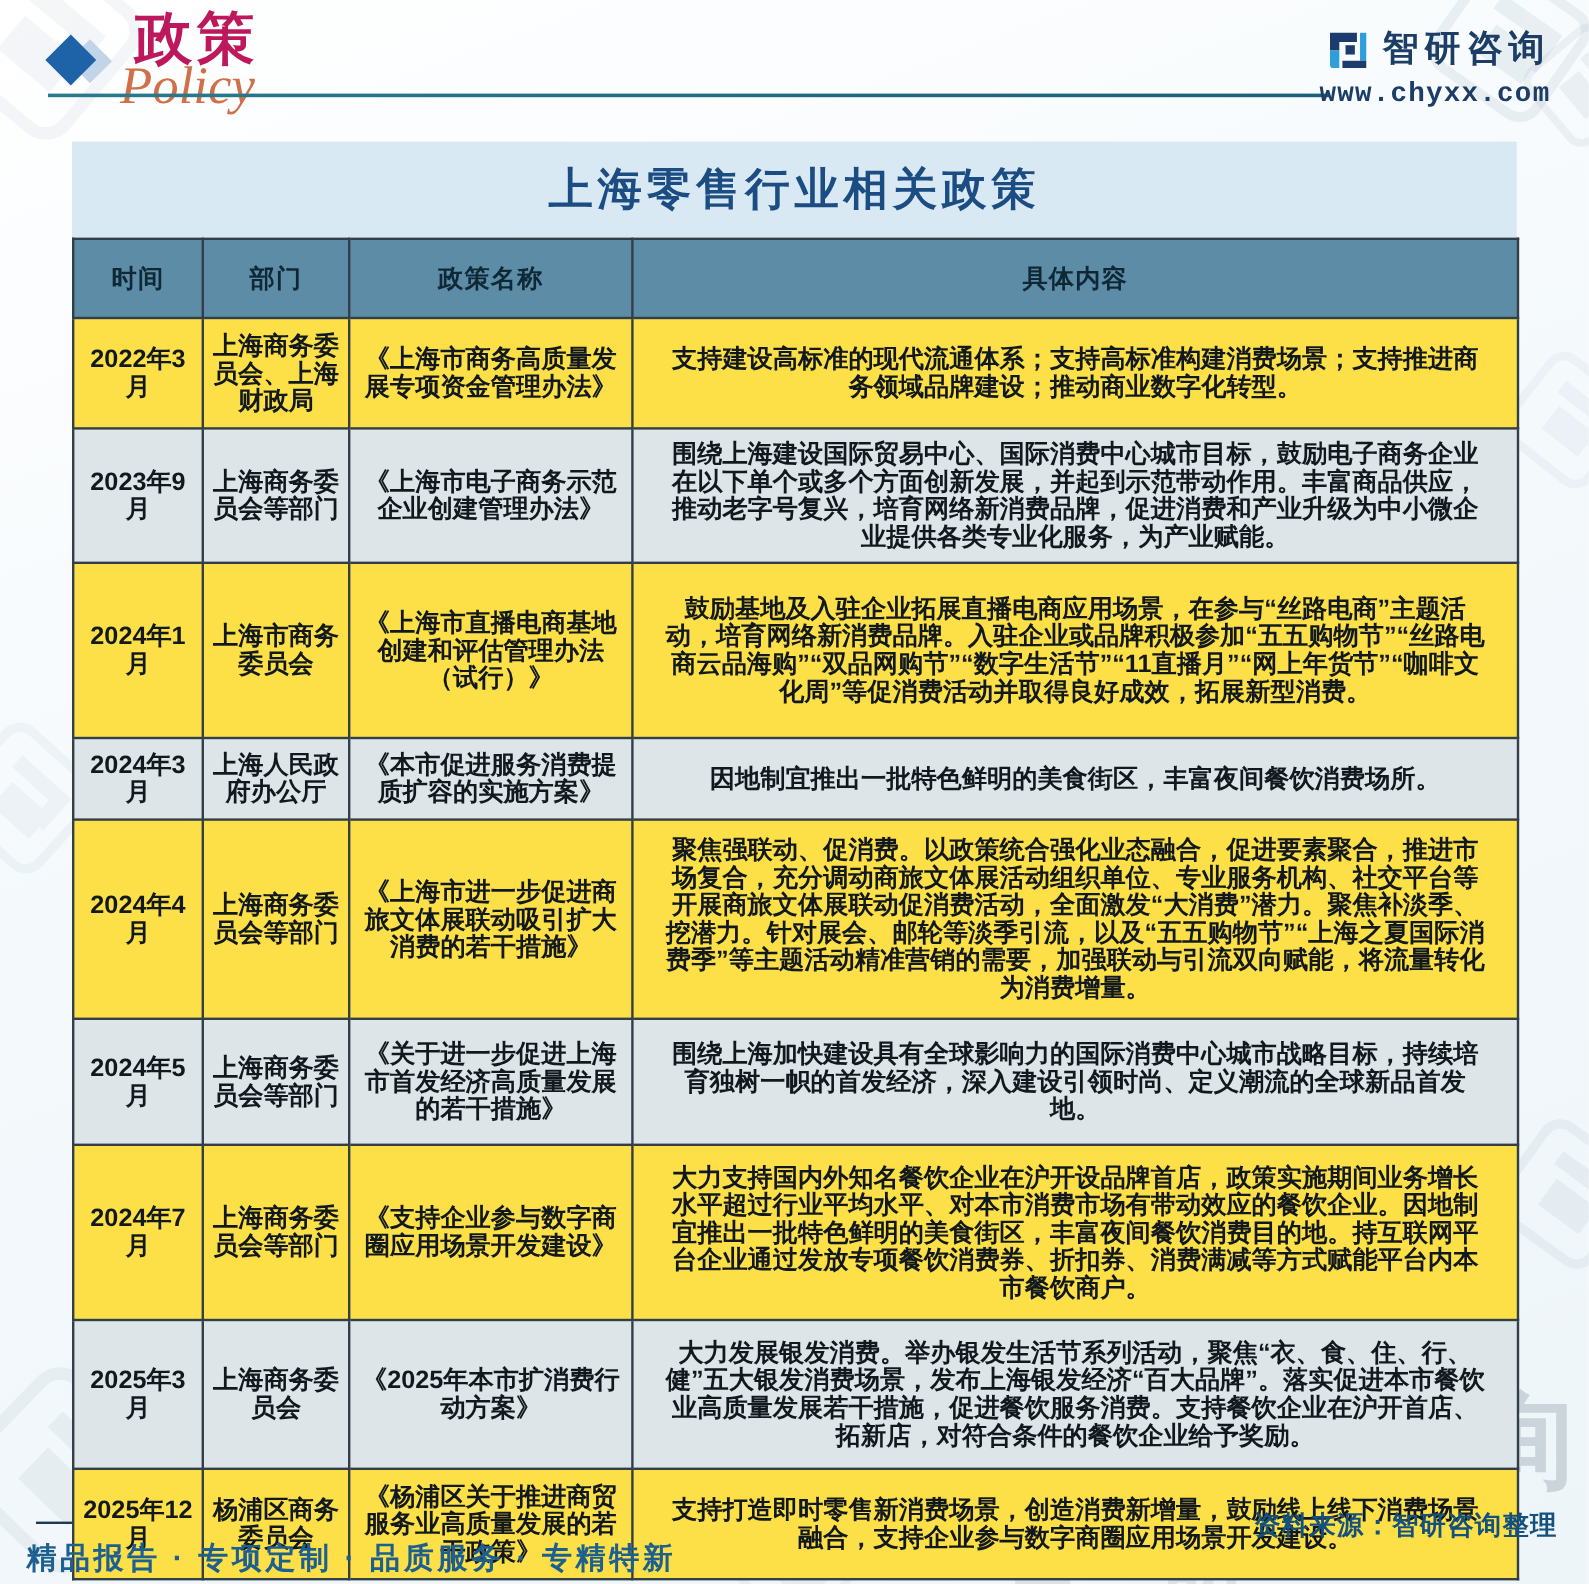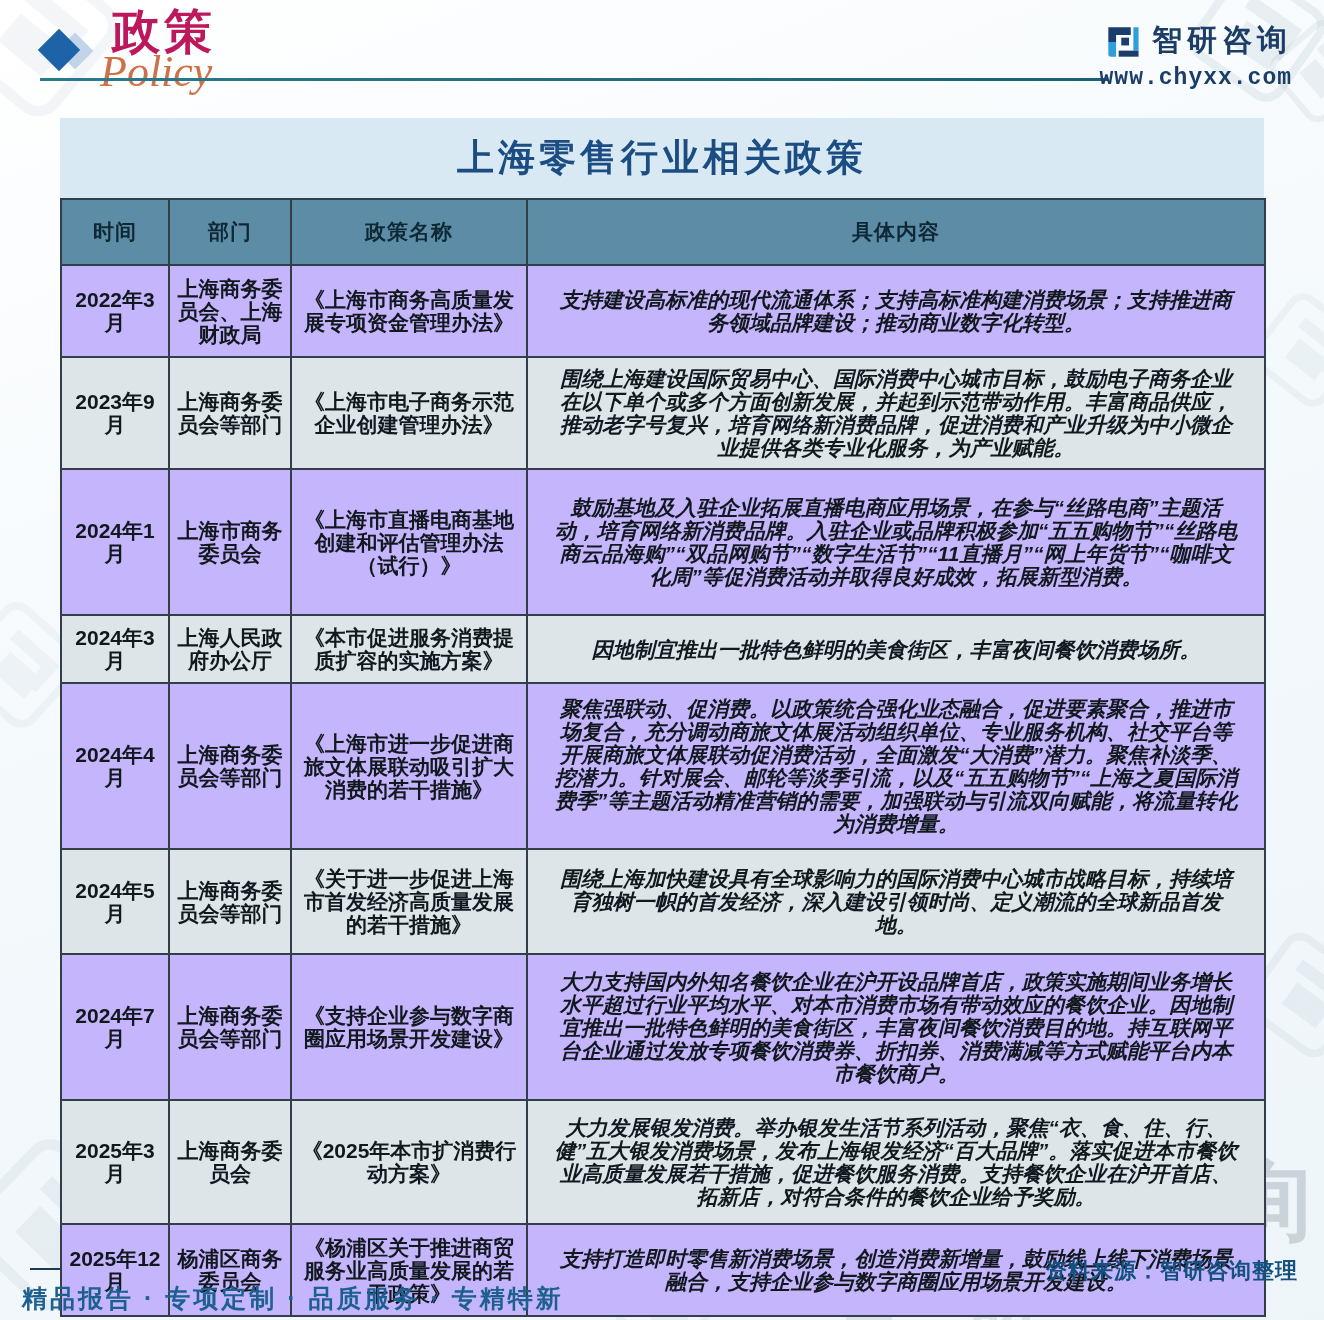--- a/index.html
+++ b/index.html
@@ -44,25 +44,25 @@
     display:flex; align-items:center; justify-content:center;
     font-size:37px; font-weight:bold; color:#1b4c82; letter-spacing:4px;
     font-family:"Liberation Serif", serif;
   }
   table.policy-table { width:100%; border-collapse:collapse; table-layout:fixed; }
   .policy-table th {
     background:#5d8da6; color:#0e2836; font-size:21px; font-weight:bold;
     border:2px solid #323f48; padding:18px 0; height:30px; letter-spacing:1px;
   }
   .policy-table td {
-    border:2px solid #323f48; background:#c4b5fd;
+    border:2px solid #323f48; background:#fde047;
     font-size:21px; line-height:23px; color:#11181e; font-weight:600;
     text-align:center; vertical-align:middle; padding:5px 4px;
   }
-  .policy-table td.content-cell { padding:5px 26px;font-style:italic; }
+  .policy-table td.content-cell { padding:5px 26px; }
   .policy-table tbody tr:nth-child(even) td { background:#dde5e9; }
 
   
   .source-rule { position:absolute; left:30px; top:1268px; width:1092px; height:2px; background:#1d3a50; }
   .source-note { position:absolute; right:26px; top:1256px; font-size:22px; font-weight:bold; color:#14517e; letter-spacing:1px; z-index:2; }
   .footer-tagline { position:absolute; left:22px; top:1282px; font-size:25px; font-weight:bold; color:#1d6090; letter-spacing:3px; z-index:2; }
 </style>
 </head>
 <body>
 

